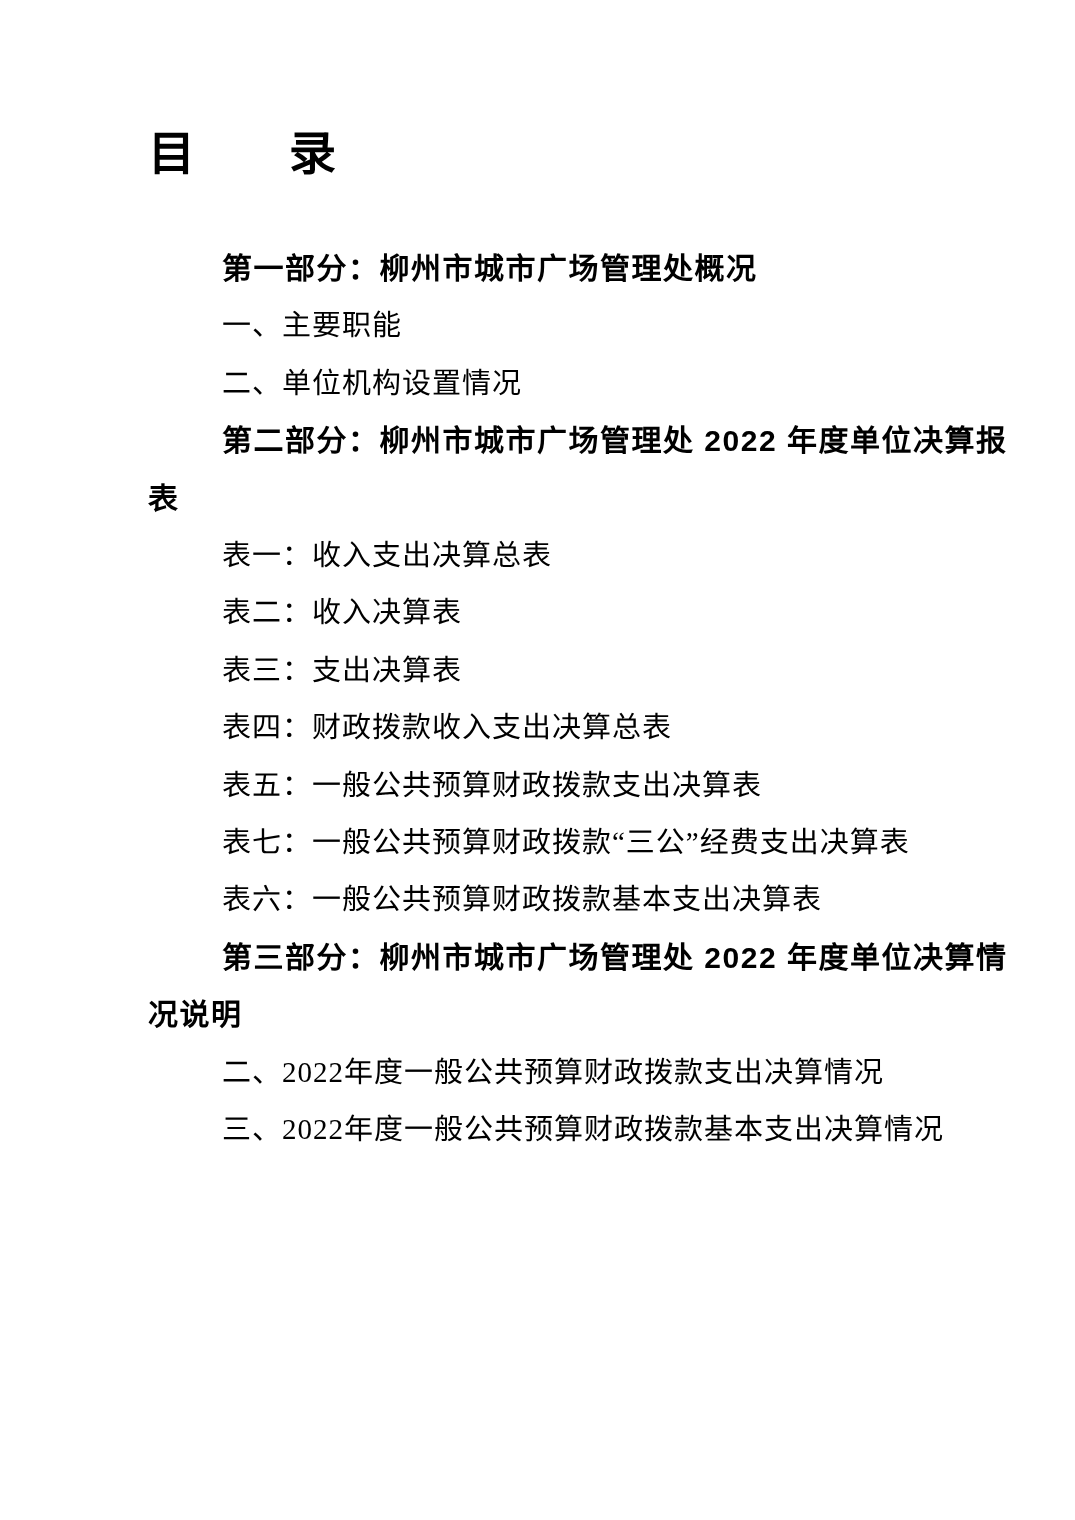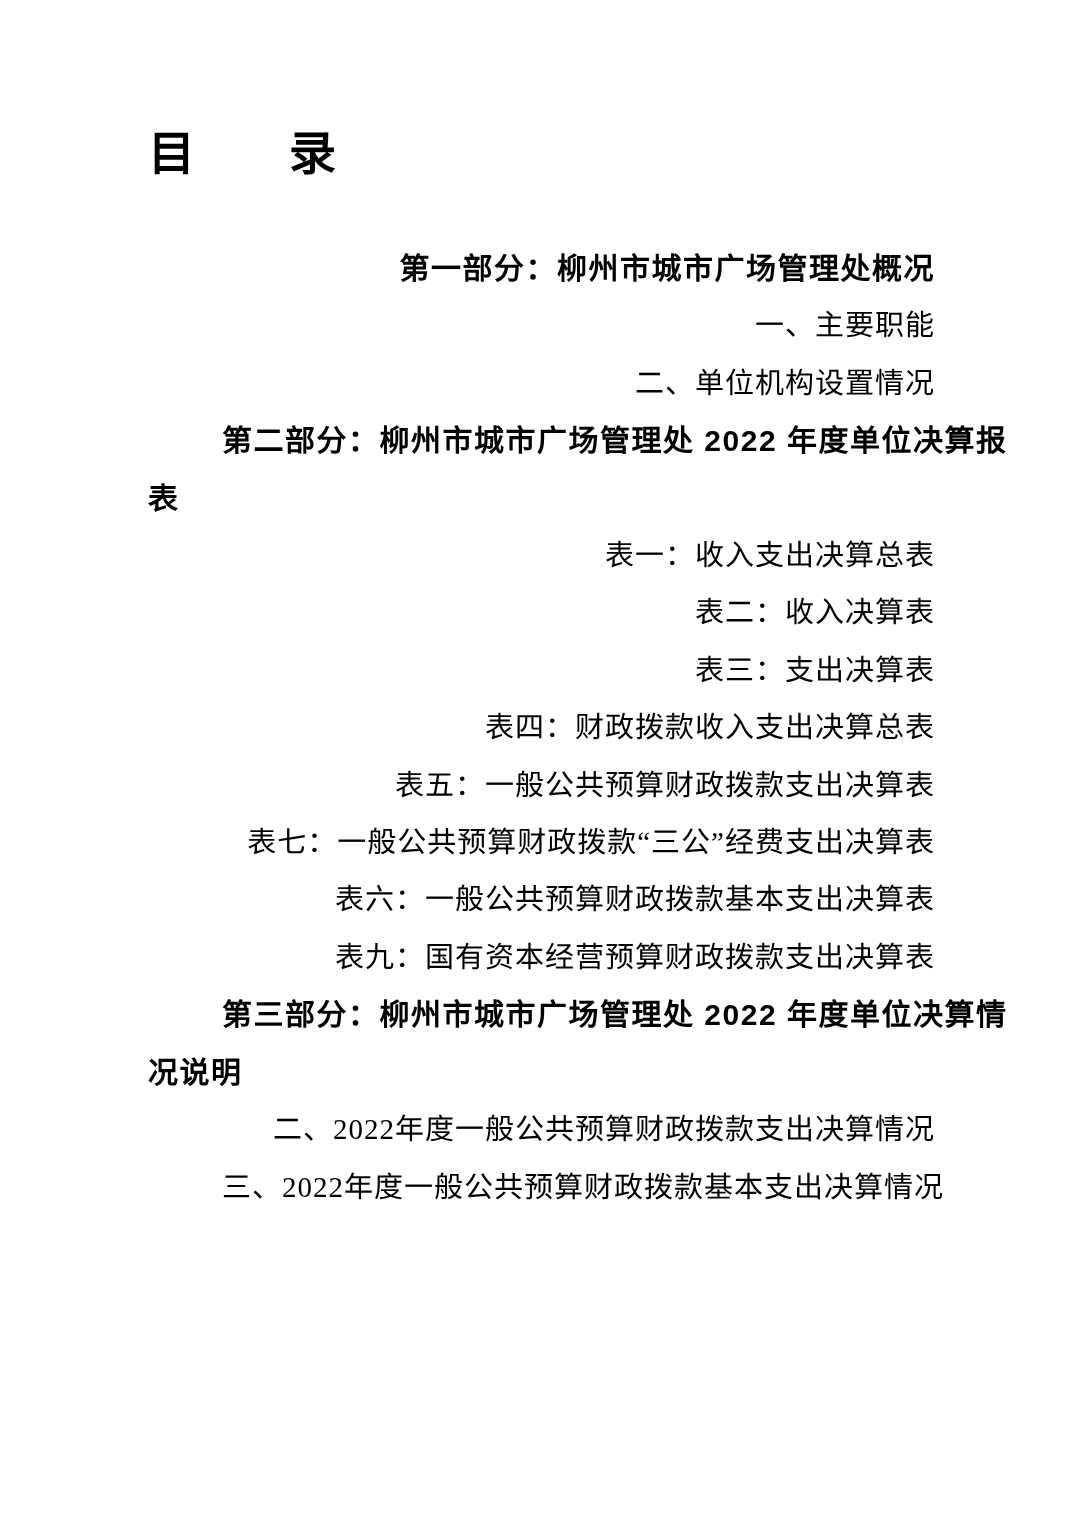--- a/index.html
+++ b/index.html
@@ -41,21 +41,20 @@
     font-weight: 700;
     font-size: 30px;
     letter-spacing: 1.5px;
   }
   .line.item {
     font-family: "Liberation Serif", "DejaVu Serif", serif;
     font-weight: 400;
   }
   .line.indent {
     padding-left: 74px;
-    text-align: right;
   }
 </style>
 </head>
 <body>
 
 <div class="page">
 
   <div class="doc-title">目　　录</div>
 
   <div class="toc">
@@ -67,21 +66,20 @@
     <div class="line part-heading indent">第二部分：柳州市城市广场管理处 2022 年度单位决算报</div>
     <div class="line part-heading">表</div>
 
     <div class="line item indent">表一：收入支出决算总表</div>
     <div class="line item indent">表二：收入决算表</div>
     <div class="line item indent">表三：支出决算表</div>
     <div class="line item indent">表四：财政拨款收入支出决算总表</div>
     <div class="line item indent">表五：一般公共预算财政拨款支出决算表</div>
     <div class="line item indent">表七：一般公共预算财政拨款“三公”经费支出决算表</div>
     <div class="line item indent">表六：一般公共预算财政拨款基本支出决算表</div>
-    <div class="line item indent">表九：国有资本经营预算财政拨款支出决算表</div>
 
     <div class="line part-heading indent">第三部分：柳州市城市广场管理处 2022 年度单位决算情</div>
     <div class="line part-heading">况说明</div>
 
     <div class="line item indent">二、2022年度一般公共预算财政拨款支出决算情况</div>
     <div class="line item indent">三、2022年度一般公共预算财政拨款基本支出决算情况</div>
 
   </div>
 </div>
 

